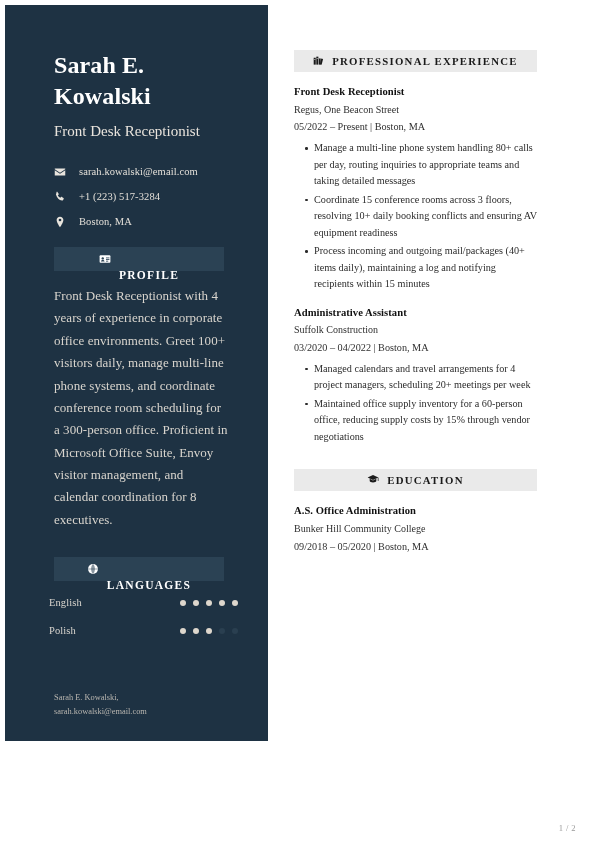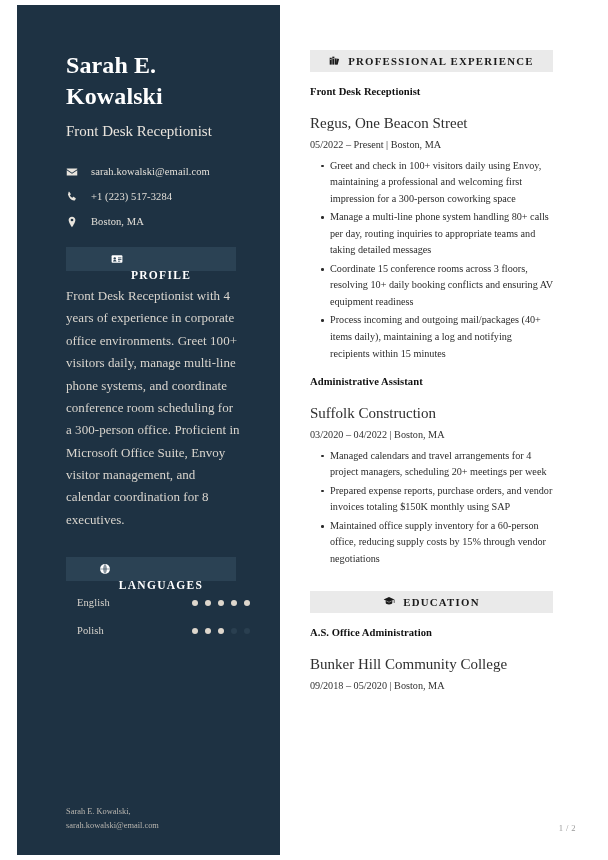--- a/index.html
+++ b/index.html
@@ -16,24 +16,24 @@
   #page {
     position: relative;
     width: 608px;
     height: 860px;
     background: #ffffff;
     box-sizing: border-box;
   }
   
   #sidebar {
     position: absolute;
-    left: 17px;
+    left: 5px;
     top: 5px;
     width: 263px;
-    height: 850px;
+    height: 736px;
     background: #1e3243;
     box-sizing: border-box;
     padding: 0;
   }
   .name-block {
     padding: 45px 30px 0 49px;
   }
   .name {
     color: #ffffff;
     font-size: 24px;
@@ -98,21 +98,21 @@
     padding: 0 40px 0 49px;
     color: #d9d5ce;
     font-size: 13px;
     line-height: 1.72;
     letter-spacing: 0.05px;
     text-align: left;
   }
   #languages-bar { margin-top: 26px; }
   .lang-list {
     margin: 16px 0 0 0;
-    padding: 0 30px 0 60px;
+    padding: 0 30px 0 44px;
   }
   .lang-row {
     display: flex;
     align-items: center;
     justify-content: space-between;
     margin-bottom: 17px;
   }
   .lang-name {
     color: #dad6cf;
     font-size: 10.5px;
@@ -134,21 +134,21 @@
     position: absolute;
     left: 49px;
     bottom: 22px;
     color: #b9b6b0;
     font-size: 8.4px;
     line-height: 1.65;
   }
   
   #main {
     position: absolute;
-    left: 310px;
+    left: 294px;
     top: 0;
     width: 243px;
     padding-top: 50px;
   }
   .main-section-bar {
     background: #eaeaea;
     height: 22px;
     width: 243px;
     display: flex;
     align-items: center;
@@ -165,23 +165,23 @@
   .entry { margin-top: 13px; }
   .entry-title {
     color: #111111;
     font-size: 10.6px;
     font-weight: bold;
     letter-spacing: 0.05px;
     line-height: 1.3;
   }
   .entry-org {
     color: #2f2f2f;
-    font-size: 15px;
+    font-size: 10px;
     line-height: 1.55;
-    margin-top: 13px;
+    margin-top: 3px;
   }
   .entry-meta {
     color: #2f2f2f;
     font-size: 10.2px;
     line-height: 1.55;
     margin-top: 2px;
   }
   ul.bullets {
     margin: 5px 0 0 0;
     padding-left: 12px;
@@ -324,34 +324,32 @@
         </svg>
       </span>
       <span class="main-section-title">PROFESSIONAL EXPERIENCE</span>
     </div>
 
     <div class="entry">
       <div class="entry-title">Front Desk Receptionist</div>
       <div class="entry-org">Regus, One Beacon Street</div>
       <div class="entry-meta">05/2022 – Present | Boston, MA</div>
       <ul class="bullets">
-          <li>Greet and check in 100+ visitors daily using Envoy, maintaining a professional and welcoming first impression for a 300-person coworking space</li>
           <li>Manage a multi-line phone system handling 80+ calls per day, routing inquiries to appropriate teams and taking detailed messages</li>
           <li>Coordinate 15 conference rooms across 3 floors, resolving 10+ daily booking conflicts and ensuring AV equipment readiness</li>
           <li>Process incoming and outgoing mail/packages (40+ items daily), maintaining a log and notifying recipients within 15 minutes</li>
         </ul>
     </div>
 
     <div class="entry">
       <div class="entry-title">Administrative Assistant</div>
       <div class="entry-org">Suffolk Construction</div>
       <div class="entry-meta">03/2020 – 04/2022 | Boston, MA</div>
       <ul class="bullets">
           <li>Managed calendars and travel arrangements for 4 project managers, scheduling 20+ meetings per week</li>
-          <li>Prepared expense reports, purchase orders, and vendor invoices totaling $150K monthly using SAP</li>
           <li>Maintained office supply inventory for a 60-person office, reducing supply costs by 15% through vendor negotiations</li>
         </ul>
     </div>
 
     <div class="section-gap"></div>
 
     <div class="main-section-bar">
       <span class="bar-icon">
         <svg width="12" height="12" viewBox="0 0 16 16">
           <path d="M8 2.6L0.8 6 8 9.4 15.2 6z" fill="#1a1a1a"></path>

